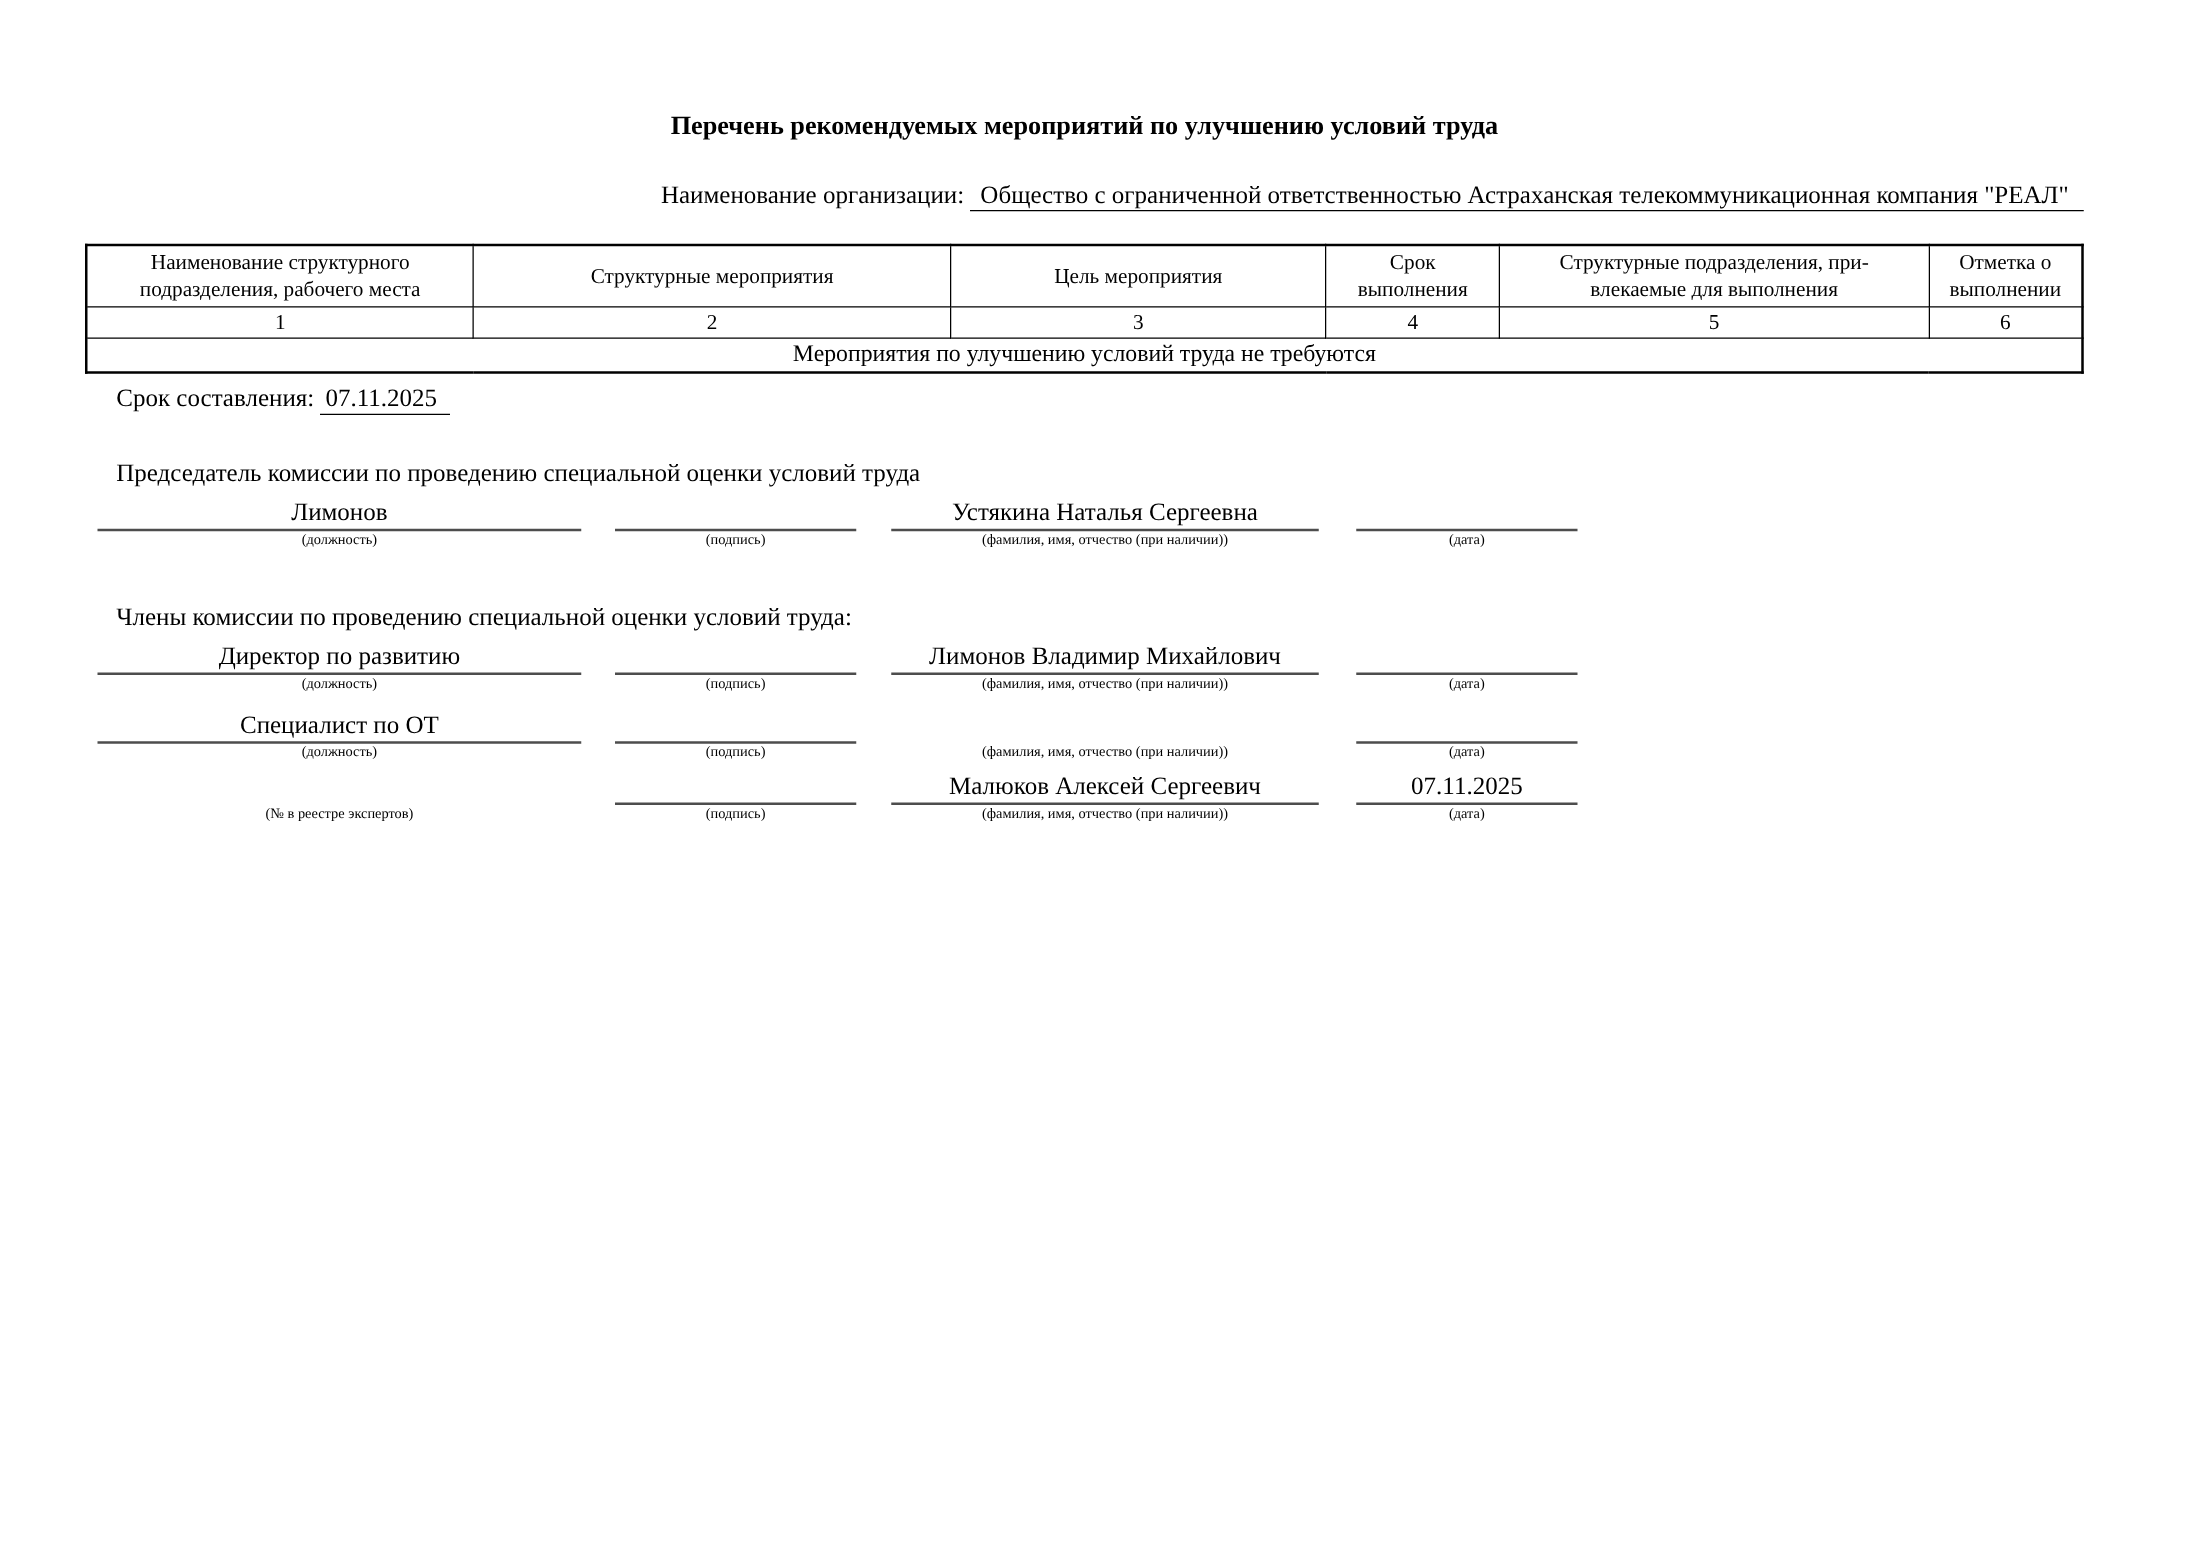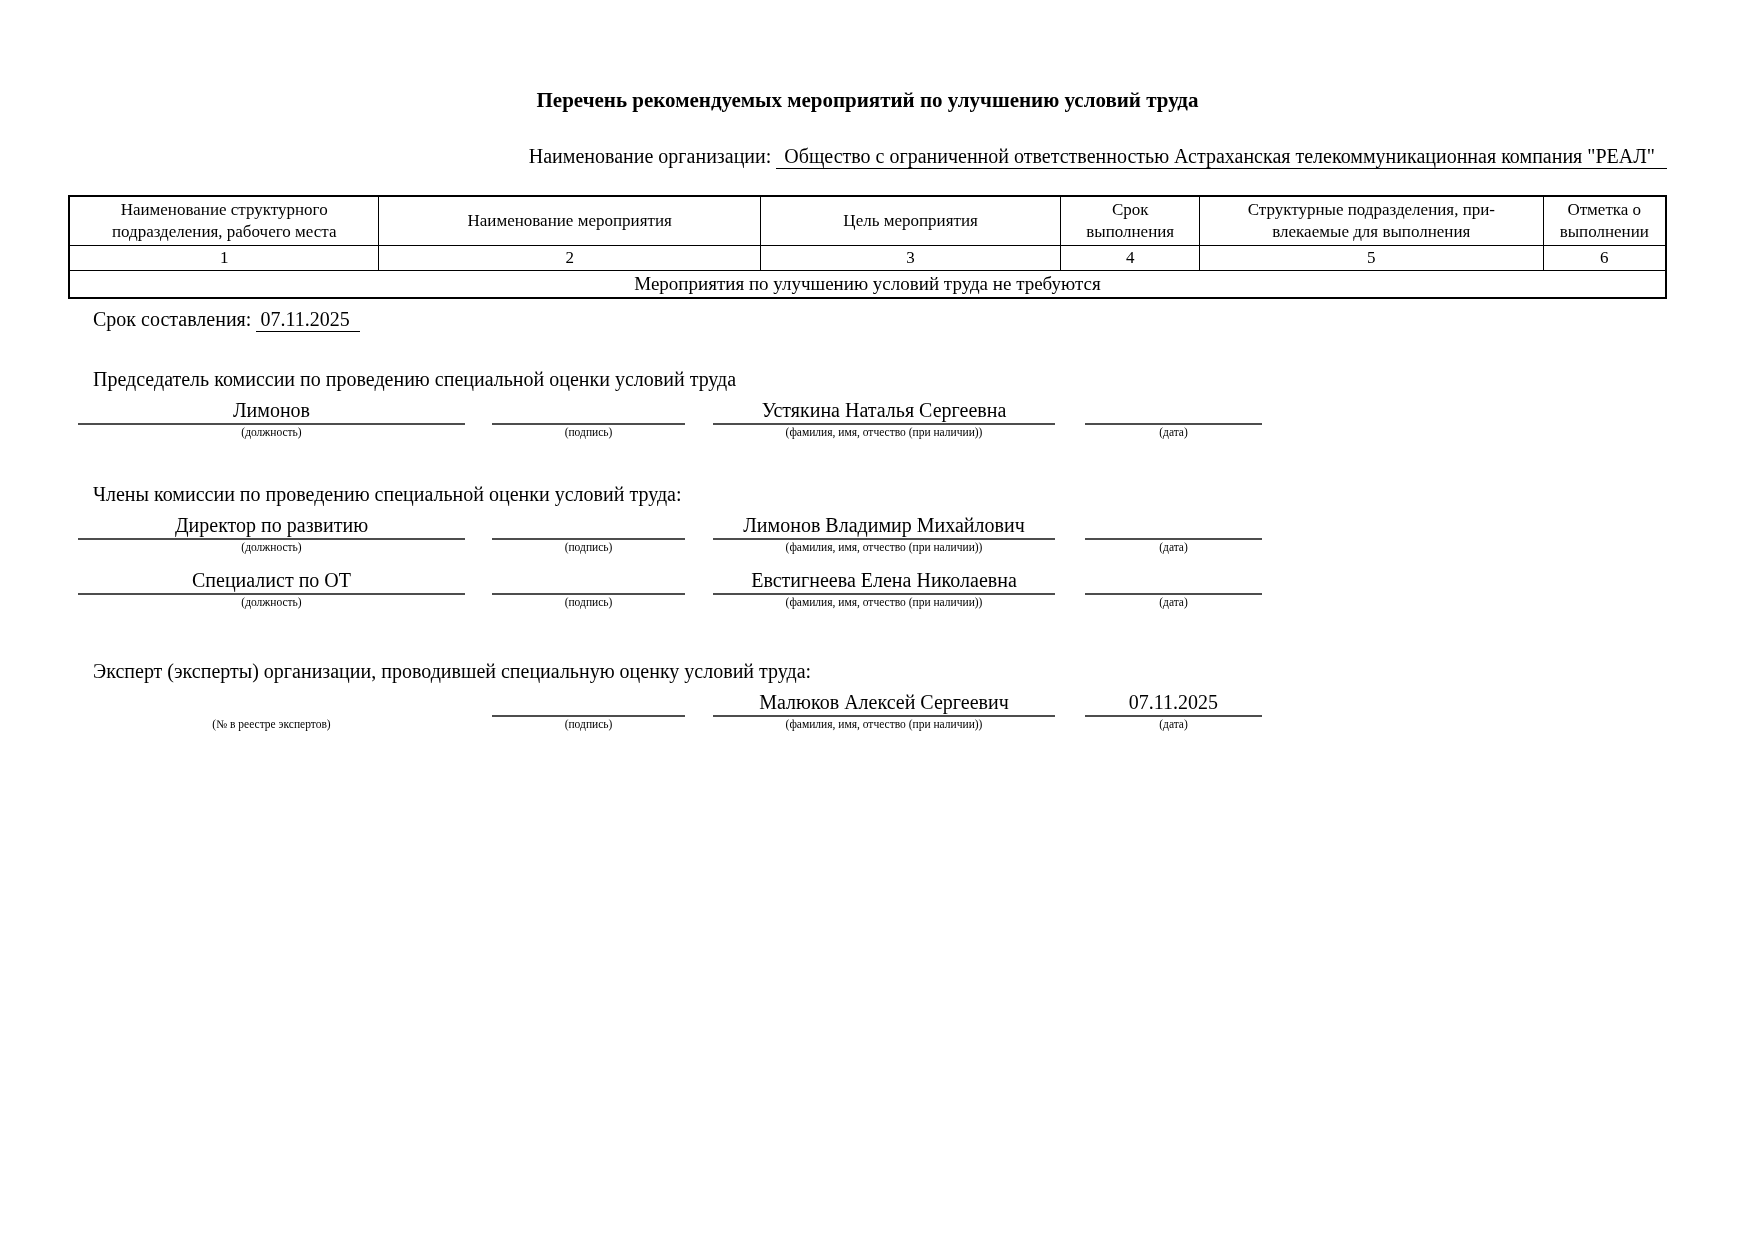--- a/index.html
+++ b/index.html
@@ -129,21 +129,21 @@
       <col style="width:23.9%">
       <col style="width:18.8%">
       <col style="width:8.7%">
       <col style="width:21.5%">
       <col style="width:7.7%">
     </colgroup>
     <thead>
       <tr>
         <th class="col-header">Наименование структурного
 подразделения, рабочего места</th>
-        <th class="col-header">Наименование мероприятия</th>
+        <th class="col-header">Структурные мероприятия</th>
         <th class="col-header">Цель мероприятия</th>
         <th class="col-header">Срок
 выполнения</th>
         <th class="col-header">Структурные подразделения, при-
 влекаемые для выполнения</th>
         <th class="col-header">Отметка о
 выполнении</th>
       </tr>
     </thead>
     <tbody>
@@ -208,30 +208,28 @@
   <div class="sig-row sig-row-gap">
     <div class="sig-cell w-position">
       <div class="sig-value">Специалист по ОТ</div>
       <div class="sig-label">(должность)</div>
     </div>
     <div class="sig-cell w-signature">
       <div class="sig-value"></div>
       <div class="sig-label">(подпись)</div>
     </div>
     <div class="sig-cell w-name">
-      <div class="sig-value">Евстигнеева Елена Николаевна</div>
-      <div class="sig-label">(фамилия, имя, отчество (при наличии))</div>
-    </div>
-    <div class="sig-cell w-date">
-      <div class="sig-value"></div>
-      <div class="sig-label">(дата)</div>
-    </div>
-  </div>
-
-  <p class="section-heading heading-expert">Эксперт (эксперты) организации, проводившей специальную оценку условий труда:</p>
+      <div class="sig-label">(фамилия, имя, отчество (при наличии))</div>
+    </div>
+    <div class="sig-cell w-date">
+      <div class="sig-value"></div>
+      <div class="sig-label">(дата)</div>
+    </div>
+  </div>
+
 
   <div class="sig-row sig-row-first">
     <div class="sig-cell w-position">
       <div class="sig-label">(№ в реестре экспертов)</div>
     </div>
     <div class="sig-cell w-signature">
       <div class="sig-value"></div>
       <div class="sig-label">(подпись)</div>
     </div>
     <div class="sig-cell w-name">

